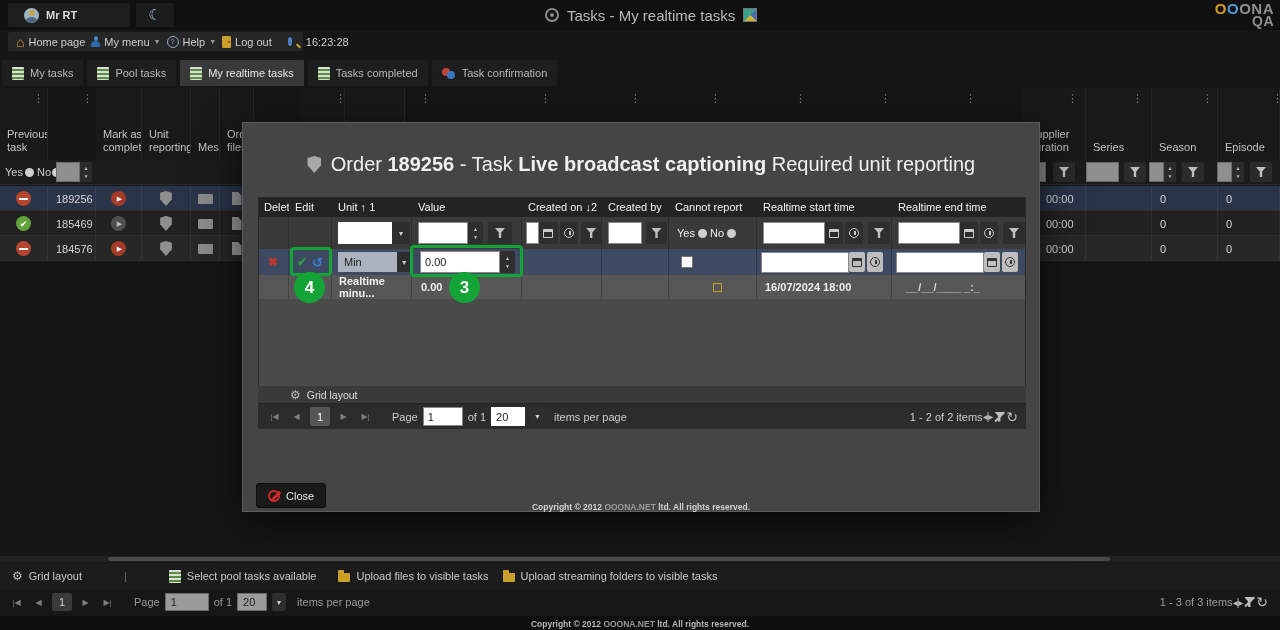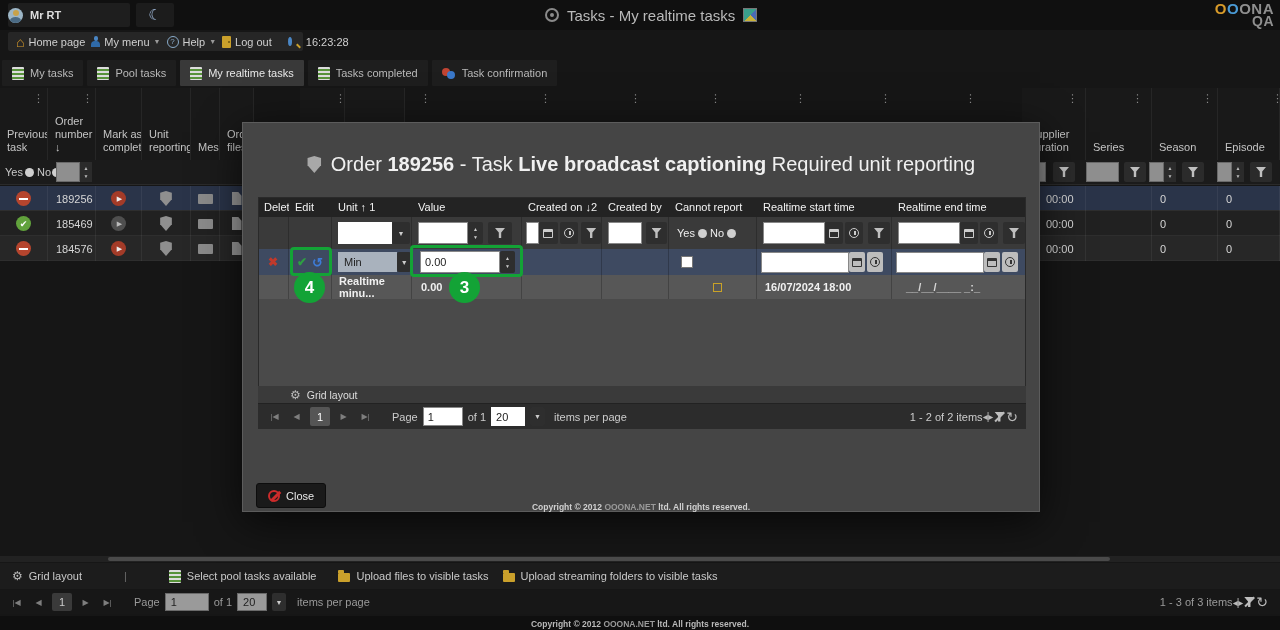--- a/index.html
+++ b/index.html
@@ -2,21 +2,21 @@
 <html><head>
 <meta charset="utf-8">
 <style>
   *{box-sizing:border-box;margin:0;padding:0}
   html,body{width:1280px;height:630px;overflow:hidden}
   body{background:#141414;font-family:"Liberation Sans",sans-serif;font-size:11px;color:#c9c9c9}
   #screen{position:relative;width:1280px;height:630px;overflow:hidden;background:#161616}
 
   
   .topbar{position:absolute;left:0;top:0;width:1280px;height:30px;background:#101010}
-  .user-chip{position:absolute;left:8px;top:3px;width:122px;height:24px;background:#1e1e1e;border-radius:2px;display:flex;align-items:center;gap:7px;padding-left:0;color:#ddd;font-weight:bold}
+  .user-chip{position:absolute;left:8px;top:3px;width:122px;height:24px;background:#1e1e1e;border-radius:2px;display:flex;align-items:center;gap:7px;padding-left:16px;color:#ddd;font-weight:bold}
   .avatar{width:15px;height:15px;border-radius:50%;background:#9db6c6;position:relative;overflow:hidden}
   .avatar::before{content:"";position:absolute;left:4.5px;top:2px;width:6px;height:6px;border-radius:50%;background:#c8a24a}
   .avatar::after{content:"";position:absolute;left:2px;top:9px;width:11px;height:7px;border-radius:50% 50% 0 0;background:#4a6a84}
   .moon-btn{position:absolute;left:136px;top:3px;width:38px;height:24px;background:#1c1c1c;border-radius:2px;display:flex;align-items:center;justify-content:center;color:#9db6d6;font-size:15px}
   .win-title{position:absolute;left:545px;top:0;height:30px;display:flex;align-items:center;gap:8px;color:#b9b9b9;font-size:15px}
   .title-ico{width:14px;height:14px;border-radius:50%;border:2px solid #8a8a8a;position:relative}
   .title-ico::after{content:"";position:absolute;left:3px;top:3px;width:4px;height:4px;border-radius:50%;background:#8a8a8a}
   .pic-ico{width:14px;height:14px;border:1px solid #777;background:
      linear-gradient(135deg,#3aa08c 0 50%,transparent 50%),
      linear-gradient(45deg,#c9b23a 0 50%,#4a6ab4 50%)}
@@ -200,23 +200,20 @@
       </div>
   <div class="tab">
         <span class="ico-confirm"></span>
         <span>Task confirmation</span>
       </div>
 </div>
 
 <div class="bg-head" style="left:0;width:48px">
       <span>Previous task</span>
     </div>
-<div class="bg-head" style="left:48px;width:48px">
-      <span>Order number ↓</span>
-    </div>
 <div class="bg-head" style="left:96px;width:46px">
       <span>Mark as complete</span>
     </div>
 <div class="bg-head" style="left:142px;width:49px">
       <span>Unit reporting</span>
     </div>
 <div class="bg-head" style="left:191px;width:29px">
       <span>Mess</span>
     </div>
 <div class="bg-head" style="left:220px;width:34px">

